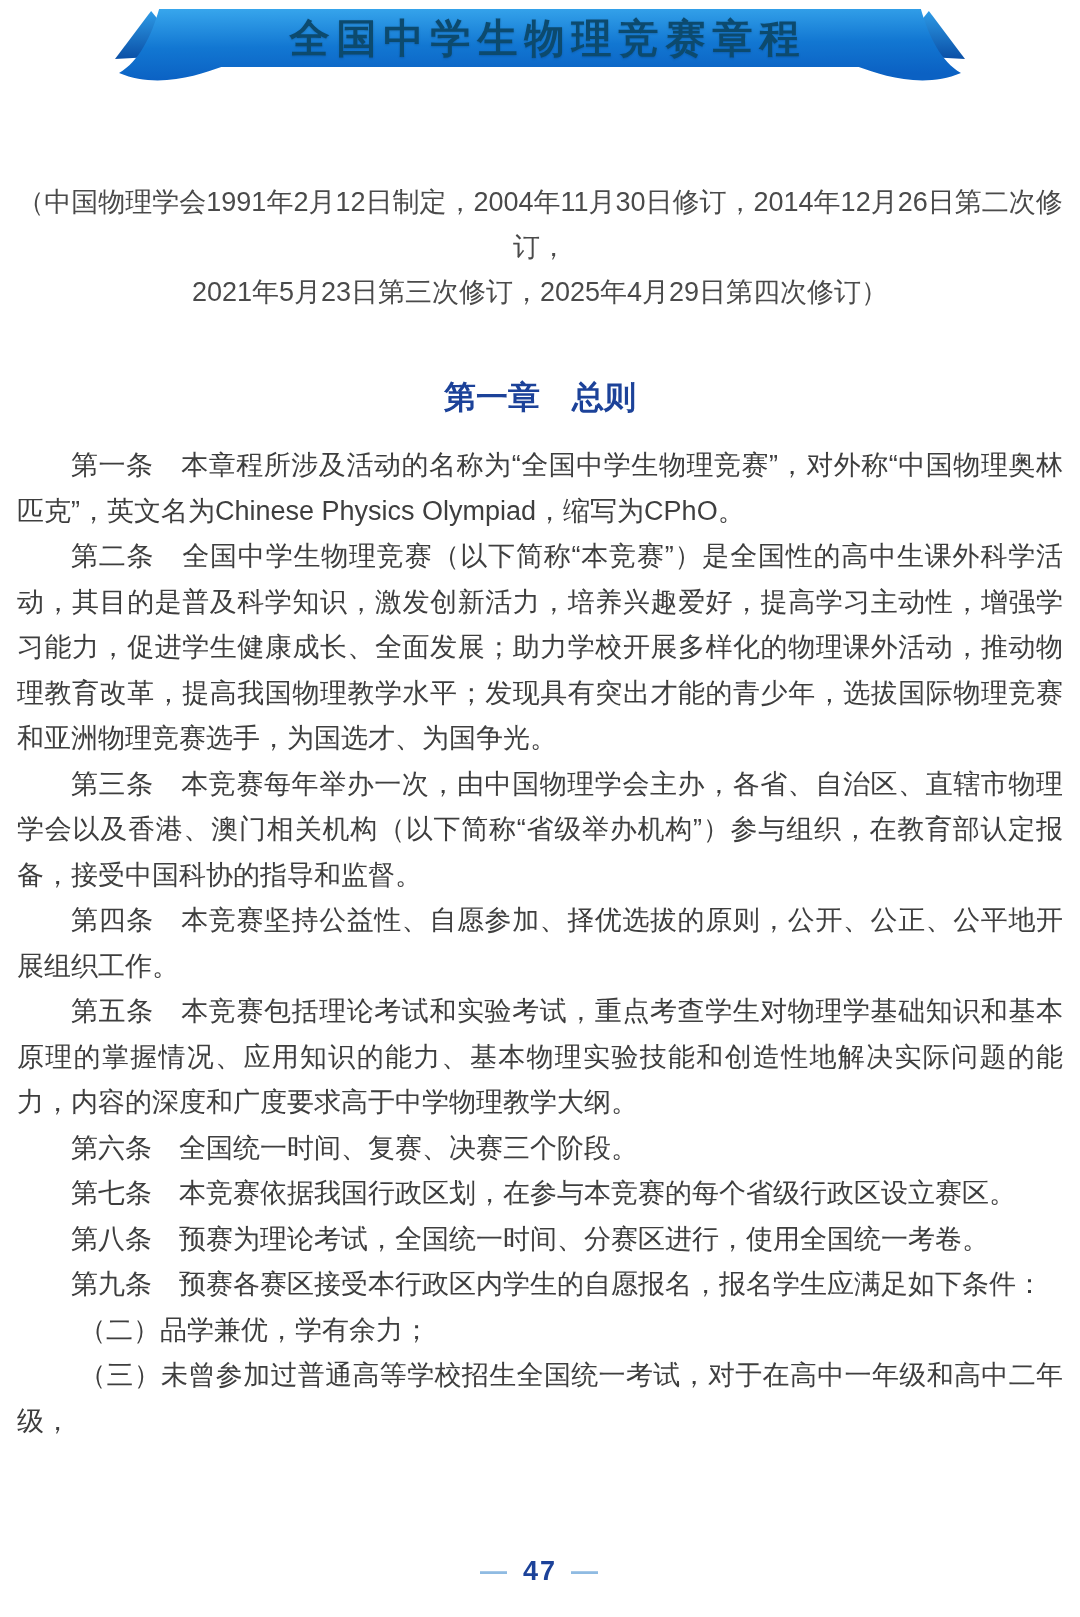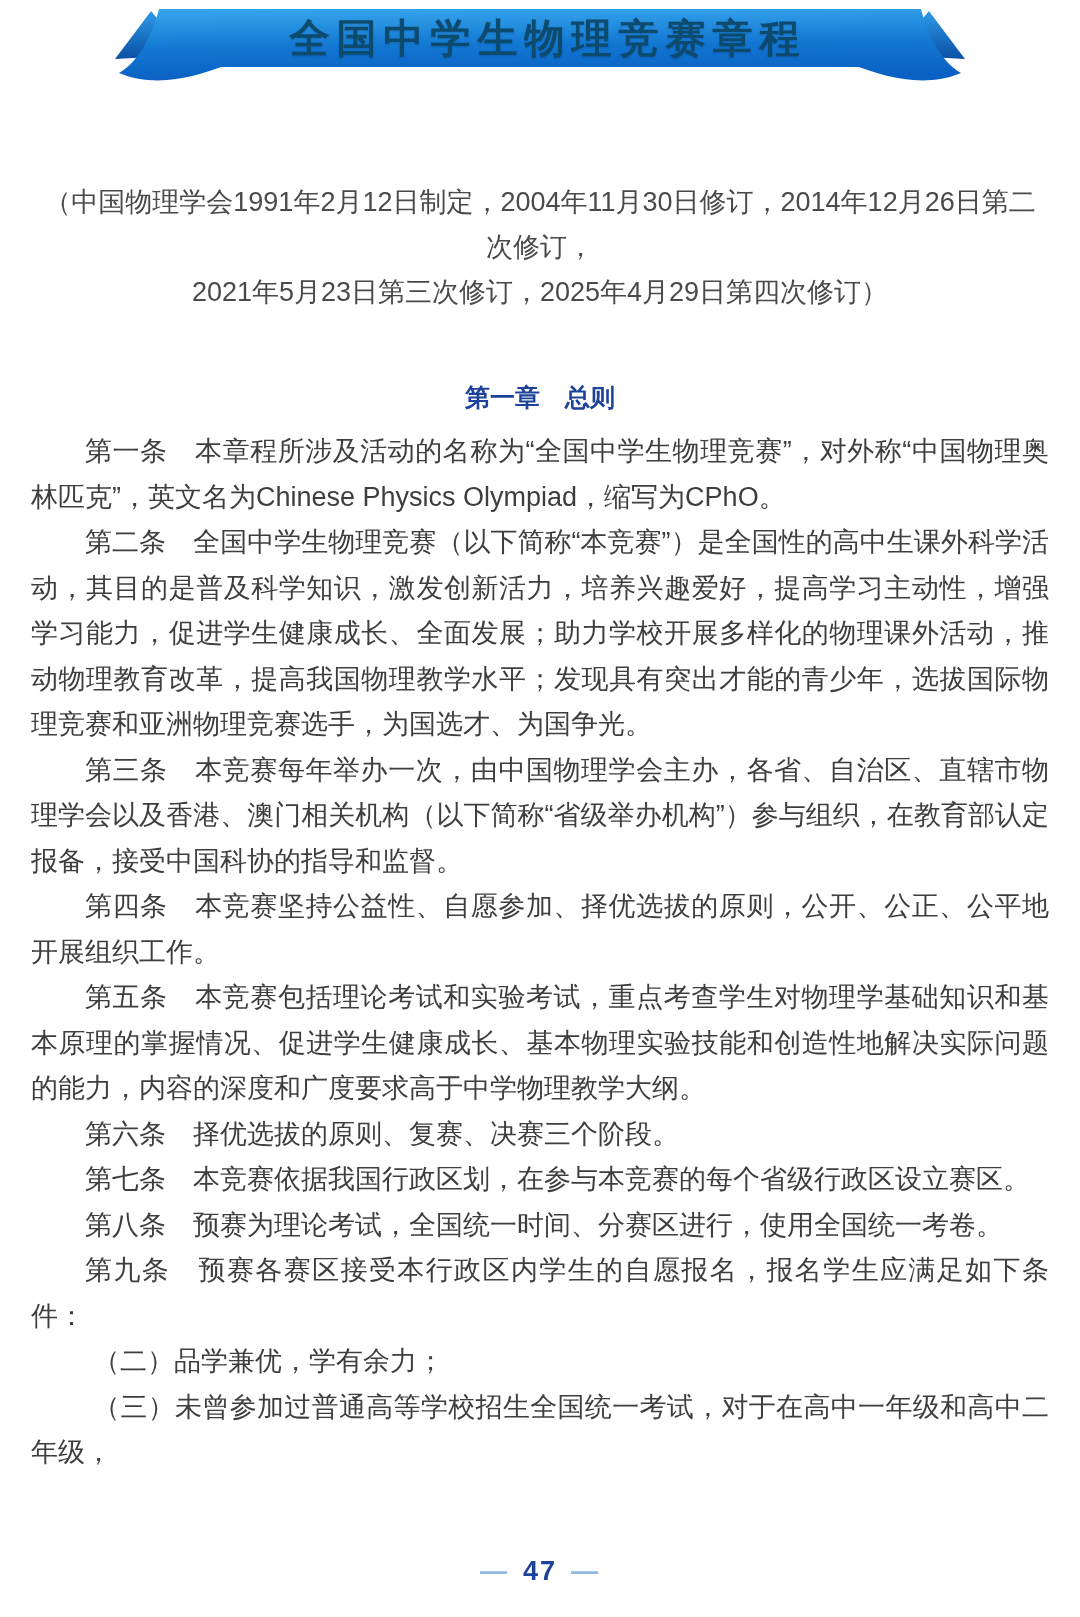--- a/index.html
+++ b/index.html
@@ -11,25 +11,25 @@
   
   .banner{position:relative;width:862px;height:86px;margin:6px auto 0;}
   .banner svg{position:absolute;left:0;top:0;}
   .banner-title{
     position:absolute;left:8px;top:0;width:100%;height:64px;
     display:flex;align-items:center;justify-content:center;
     color:#0c4a6e;font-size:40px;font-weight:bold;letter-spacing:7px;
     text-shadow:0 1px 2px rgba(0,40,90,.25);
   }
   
-  .content{padding:0 31px;color:#3e3e3e;font-size:27px;line-height:45.5px;}
+  .content{padding:0 17px;color:#3e3e3e;font-size:27px;line-height:45.5px;}
   .intro{margin-top:88px;text-align:center;color:#4a4a4a;line-height:45px;}
   .chapter-title{
     text-align:center;color:#1c4299;font-weight:bold;
-    font-size:25px;line-height:48px;margin:58px 0 8px;
+    font-size:32px;line-height:48px;margin:58px 0 22px;
   }
   .chapter-title.tight{font-size:34px;line-height:46px;margin:2px 0 2px;}
   p.article{margin:0;text-indent:2em;text-align:justify;text-justify:inter-ideograph;}
   p.item{margin:0;text-indent:2.3em;text-align:justify;text-justify:inter-ideograph;}
   
   .footer{
     position:absolute;bottom:30px;left:0;width:100%;
     text-align:center;font-size:27px;letter-spacing:2px;
   }
   .footer .dash{color:#8fbbe2;font-weight:bold;}
@@ -66,22 +66,22 @@
   </div>
 
   <div class="chapter-title">第一章　总则</div>
 
   <p class="article">第一条　本章程所涉及活动的名称为“全国中学生物理竞赛”，对外称“中国物理奥林匹克”，英文名为Chinese Physics Olympiad，缩写为CPhO。</p>
   <p class="article">第二条　全国中学生物理竞赛（以下简称“本竞赛”）是全国性的高中生课外科学活动，其目的是普及科学知识，激发创新活力，培养兴趣爱好，提高学习主动性，增强学习能力，促进学生健康成长、全面发展；助力学校开展多样化的物理课外活动，推动物理教育改革，提高我国物理教学水平；发现具有突出才能的青少年，选拔国际物理竞赛和亚洲物理竞赛选手，为国选才、为国争光。</p>
   <p class="article">第三条　本竞赛每年举办一次，由中国物理学会主办，各省、自治区、直辖市物理学会以及香港、澳门相关机构（以下简称“省级举办机构”）参与组织，在教育部认定报备，接受中国科协的指导和监督。</p>
   <p class="article">第四条　本竞赛坚持公益性、自愿参加、择优选拔的原则，公开、公正、公平地开展组织工作。</p>
 
 
-  <p class="article">第五条　本竞赛包括理论考试和实验考试，重点考查学生对物理学基础知识和基本原理的掌握情况、促进学生健康成长、基本物理实验技能和创造性地解决实际问题的能力，内容的深度和广度要求高于中学物理教学大纲。</p>
-  <p class="article">第六条　择优选拔的原则、复赛、决赛三个阶段。</p>
+  <p class="article">第五条　本竞赛包括理论考试和实验考试，重点考查学生对物理学基础知识和基本原理的掌握情况、应用知识的能力、基本物理实验技能和创造性地解决实际问题的能力，内容的深度和广度要求高于中学物理教学大纲。</p>
+  <p class="article">第六条　全国统一时间、复赛、决赛三个阶段。</p>
   <p class="article">第七条　本竞赛依据我国行政区划，在参与本竞赛的每个省级行政区设立赛区。</p>
   <p class="article">第八条　预赛为理论考试，全国统一时间、分赛区进行，使用全国统一考卷。</p>
   <p class="article">第九条　预赛各赛区接受本行政区内学生的自愿报名，报名学生应满足如下条件：</p>
 
   <p class="item">（二）品学兼优，学有余力；</p>
   <p class="item">（三）未曾参加过普通高等学校招生全国统一考试，对于在高中一年级和高中二年级，</p>
 
 </div>
 
 <div class="footer">

